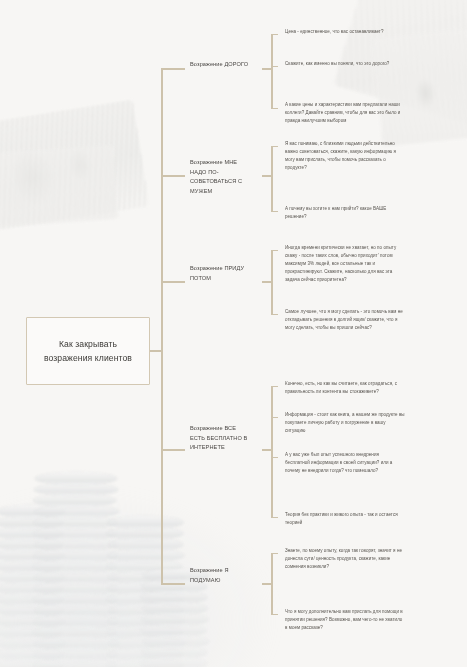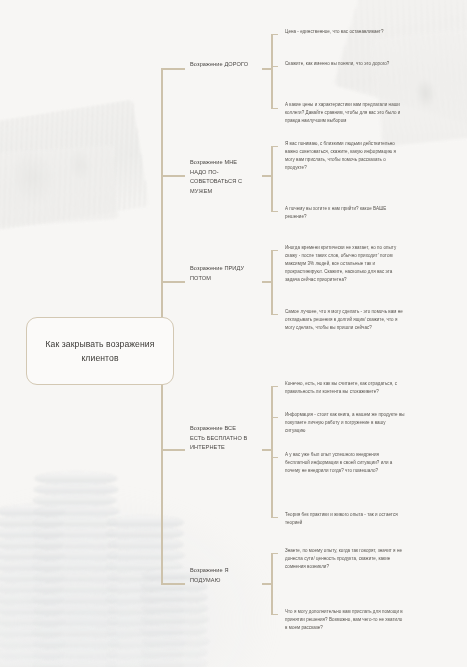--- a/index.html
+++ b/index.html
@@ -111,25 +111,25 @@
     background: #cdc2ab;
   }
   .line.v { width: 1.6px; }
   .line.h { height: 1.6px; }
 
   
   .root-node {
     position: absolute;
     left: 26px;
     top: 317px;
-    width: 148px;
+    width: 124px;
     height: 68px;
     box-sizing: border-box;
     border: 1.5px solid #d3c8b3;
-    border-radius: 11px;
+    border-radius: 1px;
     background: #fbfaf9;
     display: flex;
     align-items: center;
     justify-content: center;
     text-align: center;
     padding: 4px 8px;
     color: #3c3a37;
     font-size: 8.6px;
     line-height: 1.65;
     letter-spacing: .1px;

